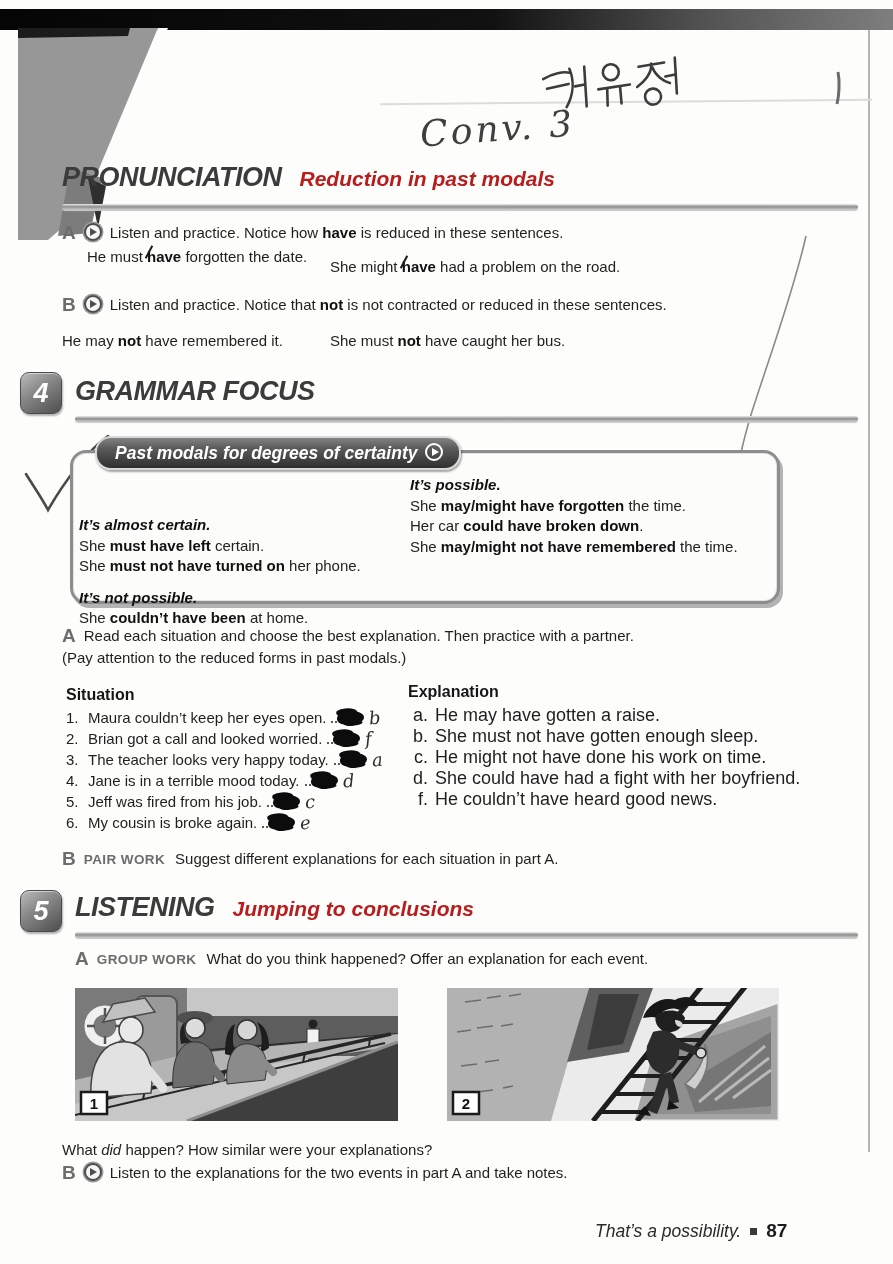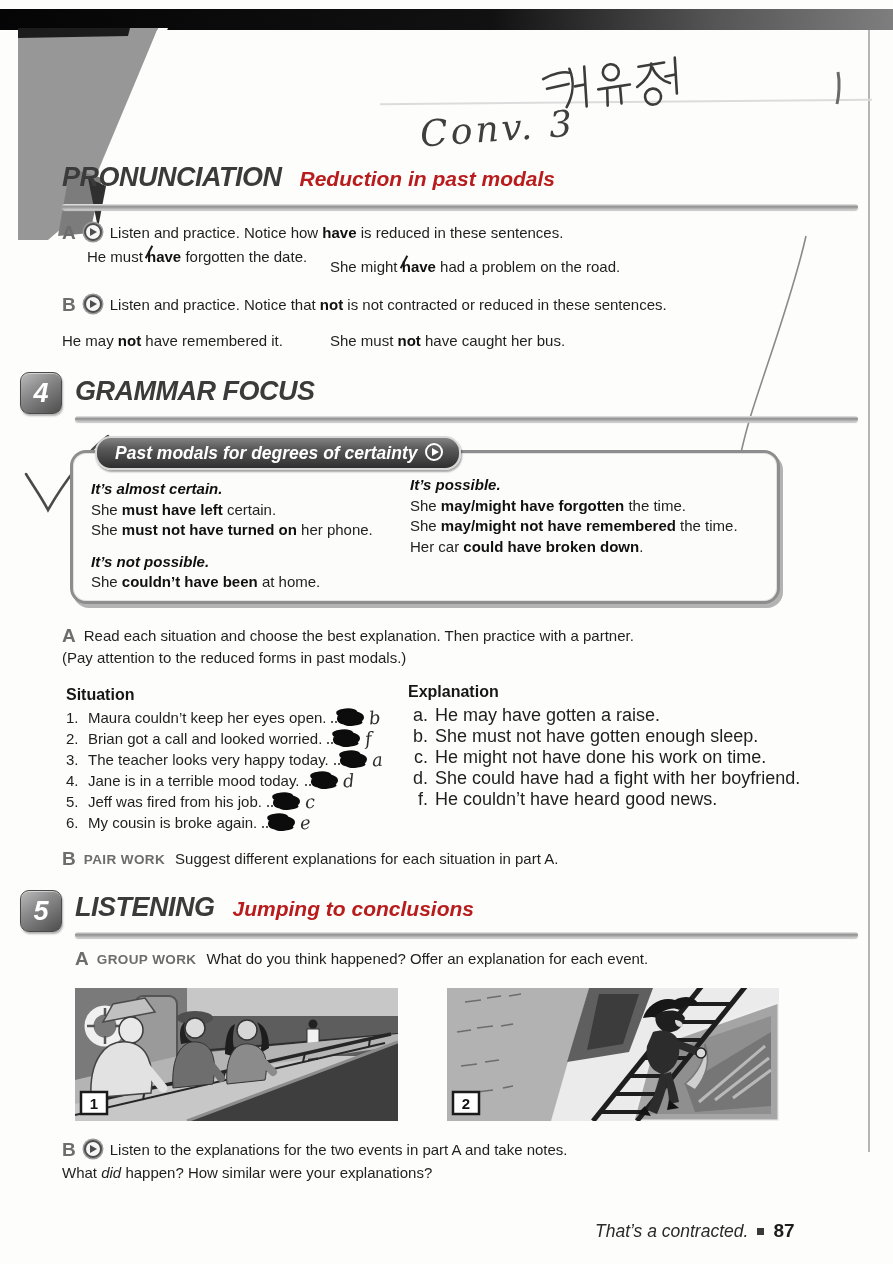--- a/index.html
+++ b/index.html
@@ -145,33 +145,33 @@
   <div class="rule" style="left:75px;top:416px;width:783px;"></div>
 
   <svg class="artifact" style="left:16px;top:432px;" width="100" height="92" viewBox="0 0 100 92">
     <path d="M10 42 C16 52, 26 66, 32 78 C48 50, 72 18, 92 4" fill="none" stroke="#4a4a4a" stroke-width="2.6" stroke-linecap="round"></path>
   </svg>
 
   <div class="gbox">
     <div class="gbox-title">
       <span>Past modals for degrees of certainty</span><span class="play white"></span>
     </div>
-    <div class="gcol" style="left:18px;width:315px;">
+    <div class="gcol" style="left:6px;width:315px;margin-top:36px;">
       <div class="h">It’s almost certain.</div>
       <div><span>She </span><b>must have left</b><span> certain.</span></div>
       <div><span>She </span><b>must not have turned on</b><span> her phone.</span></div>
       <div class="sp"></div>
       <div class="h">It’s not possible.</div>
       <div><span>She </span><b>couldn’t have been</b><span> at home.</span></div>
     </div>
     <div class="gcol" style="left:337px;width:360px;top:22px;">
       <div class="h">It’s possible.</div>
       <div><span>She </span><b>may/might have forgotten</b><span> the time.</span></div>
+      <div><span>Her car </span><b>could have broken down</b><span>.</span></div>
       <div><span>She </span><b>may/might not have remembered</b><span> the time.</span></div>
-      <div><span>Her car </span><b>could have broken down</b><span>.</span></div>
     </div>
   </div>
 
   <div class="abs body-text" style="left:62px;top:625px;width:720px;line-height:22px;">
     <div><span class="ab">A</span><span>Read each situation and choose the best explanation. Then practice with a partner.</span></div>
     <div>(Pay attention to the reduced forms in past modals.)</div>
   </div>
 
   <div class="abs colhead" style="left:66px;top:686px;">Situation</div>
   <div class="abs colhead" style="left:408px;top:683px;">Explanation</div>
@@ -296,23 +296,23 @@
       <path d="M198 118 l-8 8 l14 2 Z" fill="#141414"></path>
       <path d="M222 112 l-2 10 l12 -2 Z" fill="#141414"></path>
       <line x1="230" y1="56" x2="252" y2="64" stroke="#2c2c2c" stroke-width="8" stroke-linecap="round"></line>
       <circle cx="254" cy="65" r="5" fill="#dadada" stroke="#222" stroke-width="1.5"></circle>
     </g>
     <rect x="6" y="104" width="26" height="22" fill="#fff" stroke="#1a1a1a" stroke-width="2.5"></rect>
     <text x="19" y="121" text-anchor="middle" font-family="Liberation Sans, sans-serif" font-size="15" font-weight="bold" fill="#111">2</text>
   </svg>
 
   <div class="abs body-text" style="left:62px;top:1138px;line-height:23px;">
+    <div><span>What </span><i>did</i><span> happen? How similar were your explanations?</span></div>
     <div><span class="ab">B</span><span class="play"></span><span>Listen to the explanations for the two events in part A and take notes.</span></div>
-    <div><span>What </span><i>did</i><span> happen? How similar were your explanations?</span></div>
   </div>
 
   <div class="footer">
-    <span class="tag">That’s a contracted.</span>
+    <span class="tag">That’s a possibility.</span>
     <span class="sq"></span>
     <span class="pg">87</span>
   </div>
 
 </div>
 
 </body></html>

